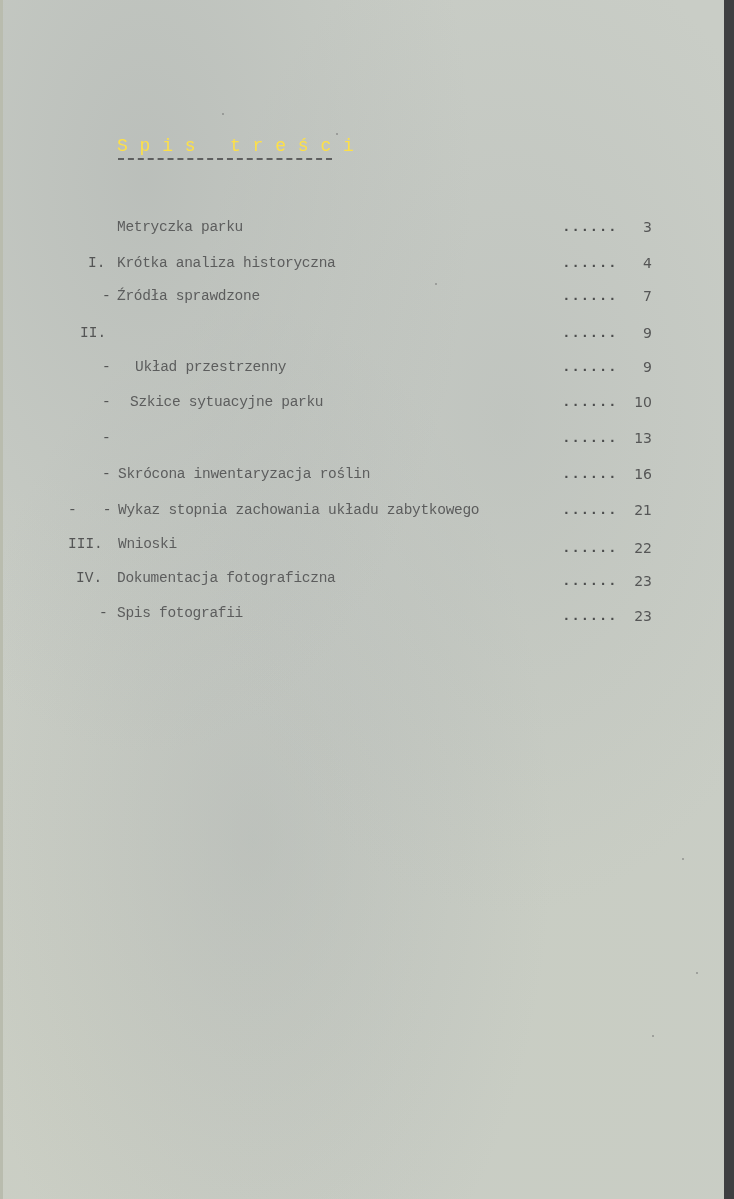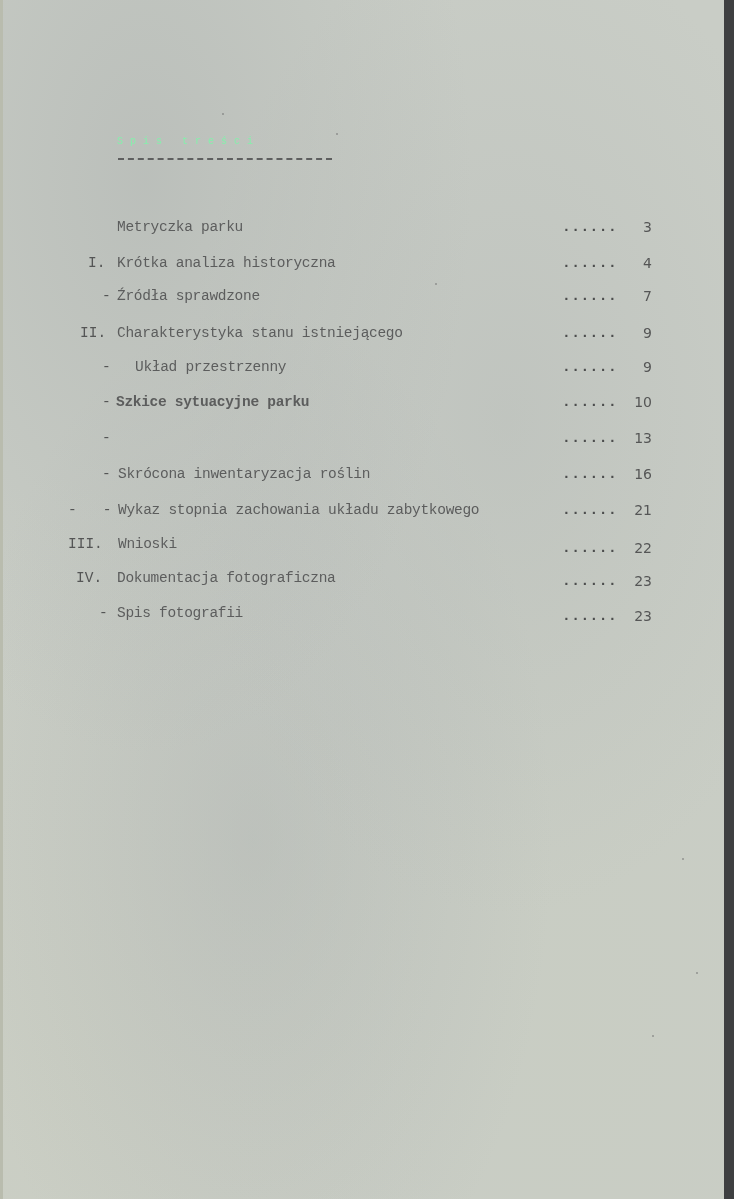--- a/index.html
+++ b/index.html
@@ -43,23 +43,23 @@
     width: 724px;
     height: 1199px;
     font-family: "Liberation Mono", "DejaVu Sans Mono", monospace;
     color: #5b5c5c;
     font-size: 14.5px;
   }
   .title {
     position: absolute;
     left: 117px;
     top: 136px;
-    font-size: 10px;
+    font-size: 18px;
     letter-spacing: 0.5px;
-    color: #86efac;
+    color: #fde047;
     white-space: pre;
   }
   .title-underline {
     position: absolute;
     left: 118px;
     top: 158px;
     width: 214px;
     height: 0;
     border-top: 2.5px dashed #5e5f5f;
   }
@@ -136,35 +136,34 @@
 
   <div class="toc-row" style="top:288px;">
     <span class="toc-prefix" style="left:102px;">-</span>
     <span class="toc-text" style="left:117px;">Źródła sprawdzone</span>
     <span class="toc-dots">......</span>
     <span class="toc-page">7</span>
   </div>
 
   <div class="toc-row" style="top:325px;">
     <span class="toc-prefix" style="left:80px;">II.</span>
-    <span class="toc-text" style="left:117px;">Charakterystyka stanu istniejącego</span>
     <span class="toc-dots">......</span>
     <span class="toc-page">9</span>
   </div>
 
   <div class="toc-row" style="top:359px;">
     <span class="toc-prefix" style="left:102px;">-</span>
     <span class="toc-text" style="left:118px;margin-left:17px;">Układ przestrzenny</span>
     <span class="toc-dots">......</span>
     <span class="toc-page">9</span>
   </div>
 
   <div class="toc-row" style="top:394px;">
     <span class="toc-prefix" style="left:102px;">-</span>
-    <span class="toc-text" style="left:116px;font-weight:bold;">Szkice sytuacyjne parku</span>
+    <span class="toc-text" style="left:130px;">Szkice sytuacyjne parku</span>
     <span class="toc-dots">......</span>
     <span class="toc-page">10</span>
   </div>
 
   <div class="toc-row" style="top:430px;">
     <span class="toc-prefix" style="left:102px;">-</span>
     <span class="toc-dots">......</span>
     <span class="toc-page">13</span>
   </div>
 

